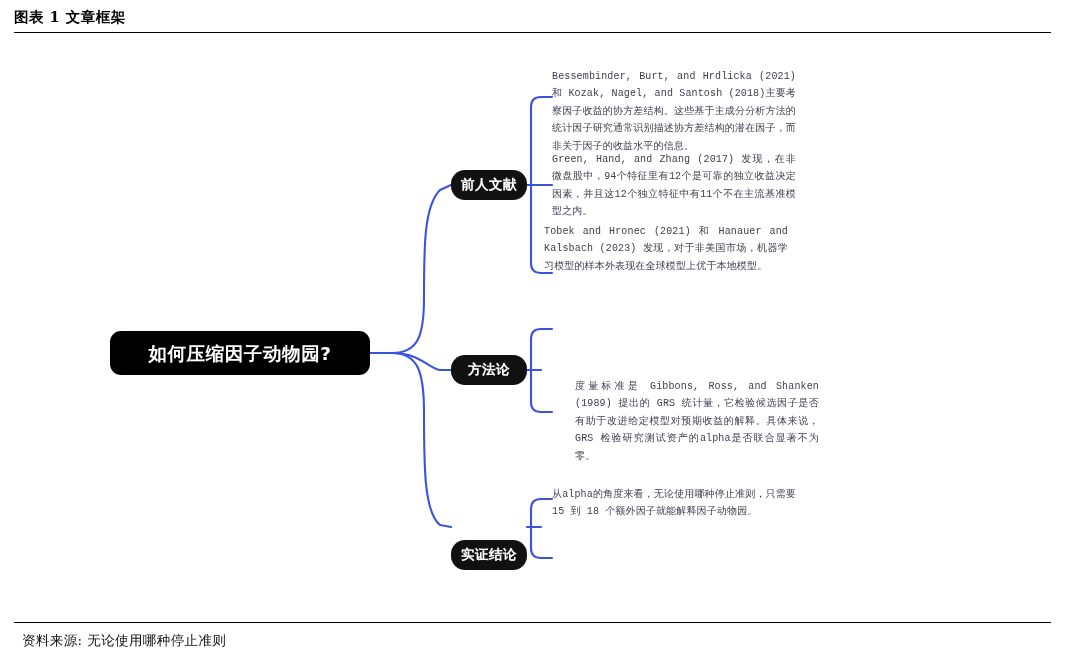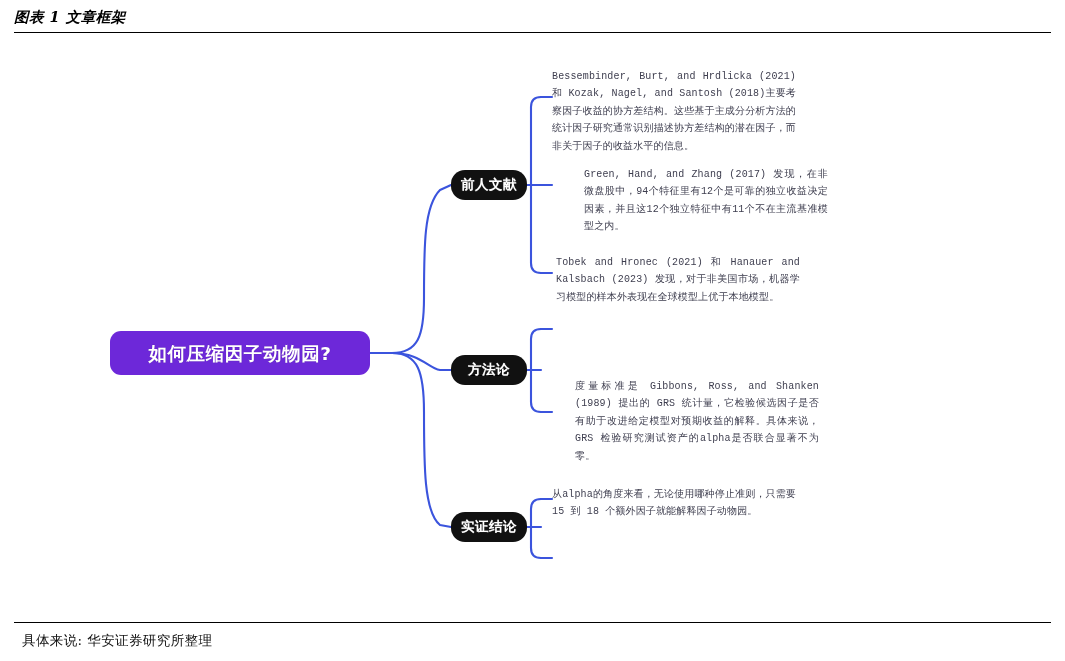--- a/index.html
+++ b/index.html
@@ -24,21 +24,20 @@
     width: 1037px;
     height: 24px;
   }
   .exhibit-title {
     font-family: "DejaVu Serif", "Liberation Serif", serif;
     font-weight: bold;
     font-size: 14.5px;
     letter-spacing: 0.5px;
     color: #000;
     white-space: nowrap;
-    font-style: italic;
   }
   .rule-top {
     position: absolute;
     left: 14px;
     top: 32px;
     width: 1037px;
     height: 0;
     border-top: 1.6px solid #000;
   }
   .rule-bottom {
@@ -77,21 +76,21 @@
     pointer-events: none;
   }
 
   
   .root-node {
     position: absolute;
     left: 110px;
     top: 295px;
     width: 260px;
     height: 44px;
-    background: #6d28d9;
+    background: #000000;
     border-radius: 11px;
     display: flex;
     align-items: center;
     justify-content: center;
     box-sizing: border-box;
   }
   .root-label {
     color: #ffffff;
     font-size: 18.5px;
     font-weight: bold;
@@ -117,36 +116,36 @@
     color: #ffffff;
     font-size: 13.5px;
     font-weight: bold;
     letter-spacing: 0.5px;
     font-family: "DejaVu Sans", "Liberation Sans", sans-serif;
     white-space: nowrap;
     text-shadow: 0 0 1px rgba(255,255,255,0.35);
   }
   #node-lit   { left: 451px; top: 134px; }
   #node-meth  { left: 451px; top: 319px; text-decoration: underline; }
-  #node-emp   { left: 451px; top: 476px; }
+  #node-emp   { left: 451px; top: 504px; }
 
   
   .leaf {
     position: absolute;
     width: 244px;
     font-family: Liberation Mono, monospace;
     font-size: 10px;
     line-height: 17.4px;
     color: #3d3d4e;
     letter-spacing: 0.15px;
     text-align: justify;
   }
   #leaf-1 { left: 552px; top: 32px; }
-  #leaf-2 { left: 552px; top: 130px; margin-left: 32px; }
-  #leaf-3 { left: 556px; top: 187px; margin-top: 31px; }
+  #leaf-2 { left: 552px; top: 115px; }
+  #leaf-3 { left: 544px; top: 187px; }
   #leaf-4 { left: 552px; top: 280px; }
   #leaf-5 { left: 575px; top: 342px; }
   #leaf-6 { left: 552px; top: 450px; }
   #leaf-7 { left: 552px; top: 494px; }
 </style>
 </head>
 <body>
 
 <div class="exhibit-header">
   <div class="exhibit-title">图表 1 文章框架</div>
@@ -213,13 +212,13 @@
   <div class="leaf" id="leaf-2">Green, Hand, and Zhang (2017) 发现，在非微盘股中，94个特征里有12个是可靠的独立收益决定因素，并且这12个独立特征中有11个不在主流基准模型之内。</div>
   <div class="leaf" id="leaf-3">Tobek and Hronec (2021) 和 Hanauer and Kalsbach (2023) 发现，对于非美国市场，机器学习模型的样本外表现在全球模型上优于本地模型。</div>
 
   <div class="leaf" id="leaf-5">度量标准是 Gibbons, Ross, and Shanken (1989) 提出的 GRS 统计量，它检验候选因子是否有助于改进给定模型对预期收益的解释。具体来说，GRS 检验研究测试资产的alpha是否联合显著不为零。</div>
 
   <div class="leaf" id="leaf-6">从alpha的角度来看，无论使用哪种停止准则，只需要 15 到 18 个额外因子就能解释因子动物园。</div>
 
 </div>
 
 <div class="rule-bottom"></div>
-<div class="source-note">具体来说: 华安证券研究所整理</div>
+<div class="source-note">资料来源: 无论使用哪种停止准则</div>
 
 </body></html>

